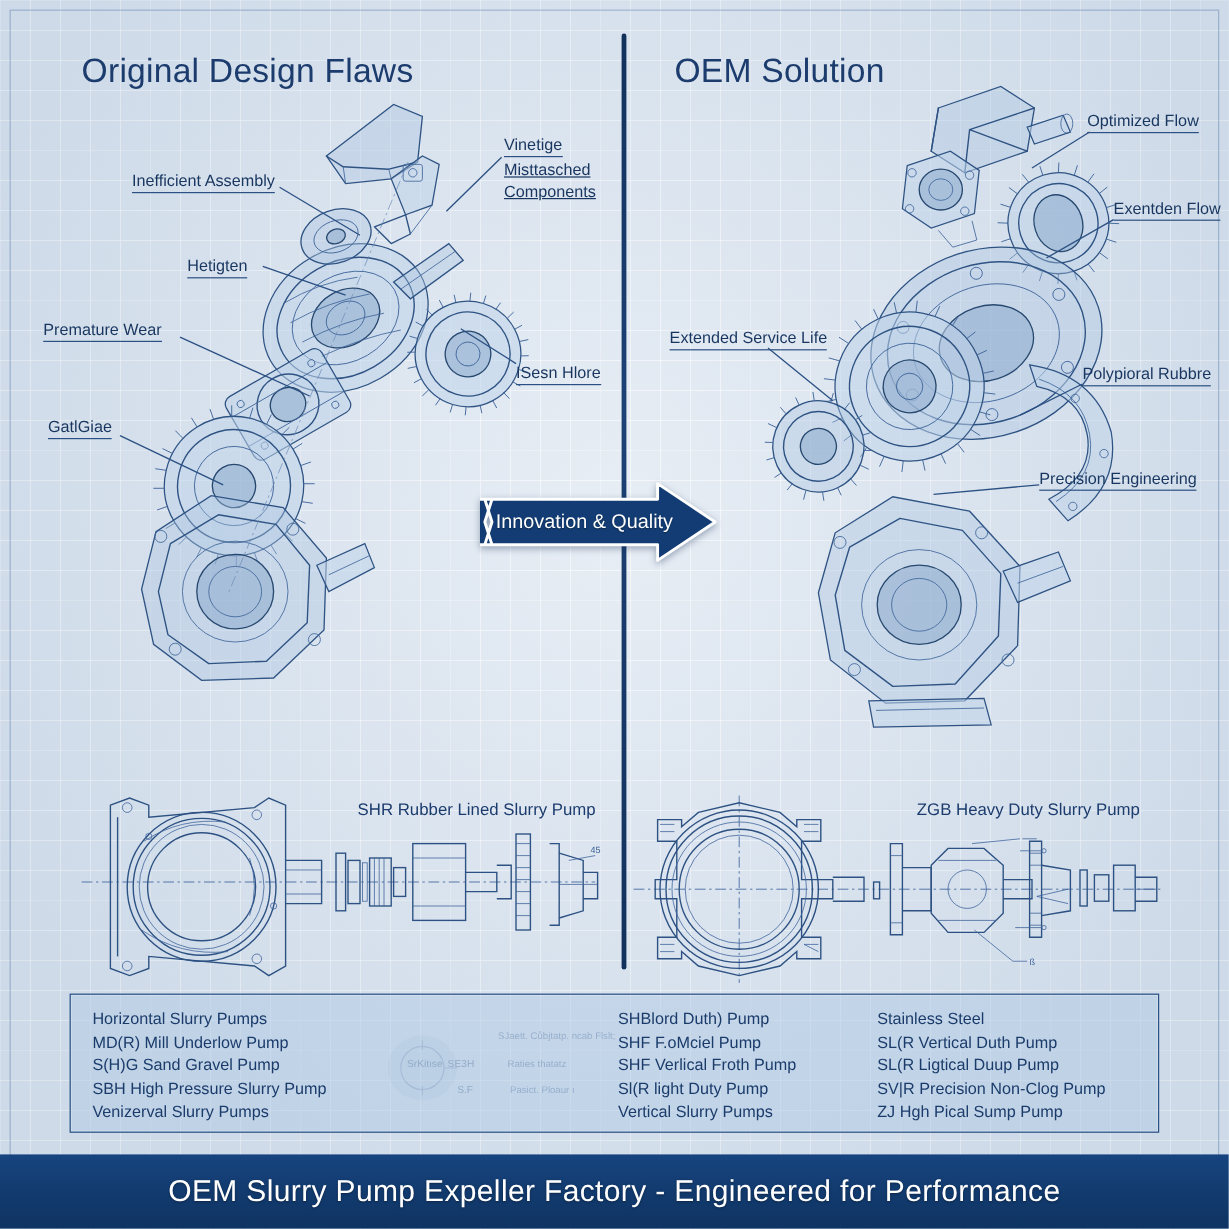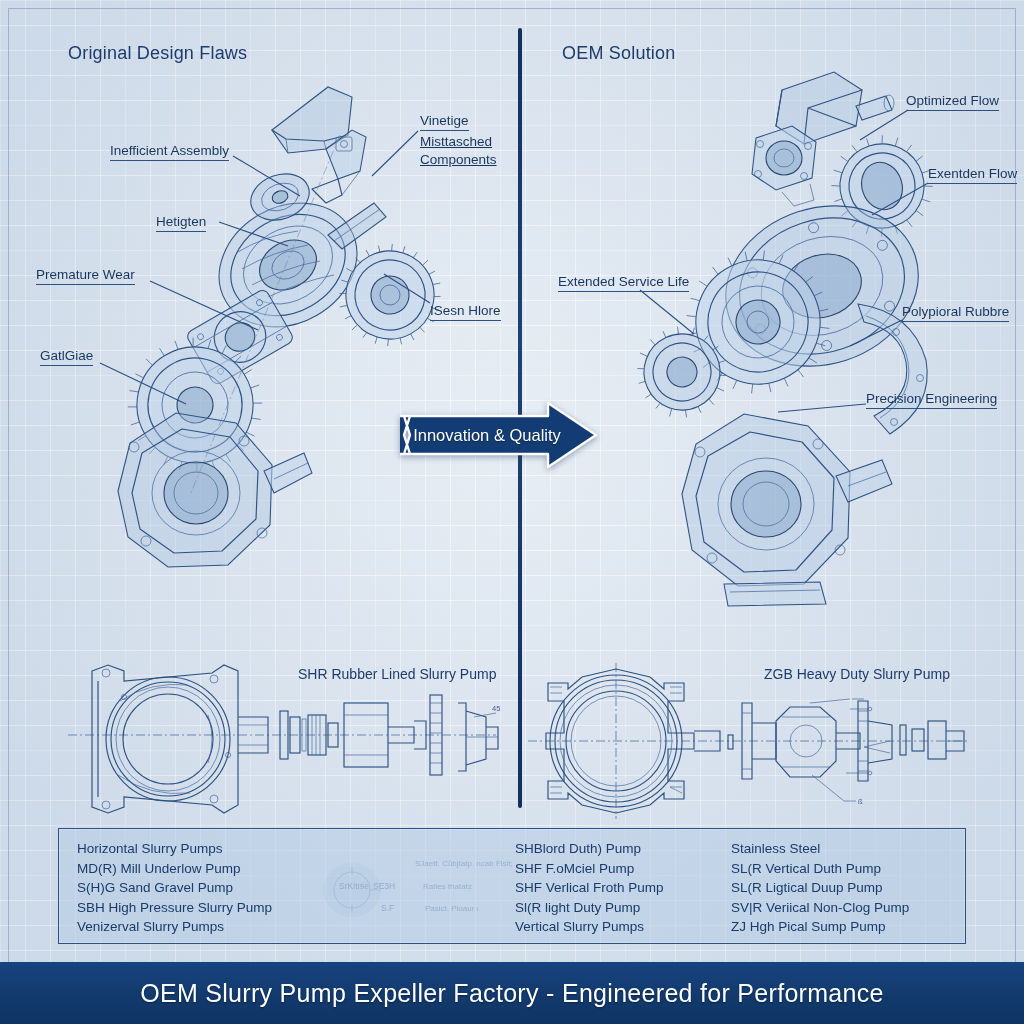--- a/index.html
+++ b/index.html
@@ -30,21 +30,21 @@
   }
 
   #frame{
     position:absolute; left:8px; top:8px; right:8px; bottom:8px;
     border:1px solid rgba(40,80,140,.30);
     pointer-events:none;
   }
 
   
   .panel-title{
-    position:absolute; font-size:18px; color:#1c3c6e;
+    position:absolute; font-size:28px; color:#1c3c6e;
     letter-spacing:.2px; white-space:nowrap;
   }
   #title-left { left:68px;  top:43px; }
   #title-right{ left:562px; top:43px; }
 
   
   #divider{
     position:absolute; left:518px; top:28px; width:4px; height:780px;
     background:linear-gradient(180deg,#12305c,#1d4275 40%,#12305c);
     border-radius:2px;
@@ -581,20 +581,20 @@
     <div class="row">SHF F.oMciel Pump</div>
     <div class="row">SHF Verlical Froth Pump</div>
     <div class="row">Sl(R light Duty Pump</div>
     <div class="row">Vertical Slurry Pumps</div>
   </div>
 
   <div class="list-col" id="col-3">
     <div class="row">Stainless Steel</div>
     <div class="row">SL(R Vertical Duth Pump</div>
     <div class="row">SL(R Ligtical Duup Pump</div>
-    <div class="row">SV|R Veriical Non-Clog Pump</div>
+    <div class="row">SV|R Precision Non-Clog Pump</div>
     <div class="row">ZJ Hgh Pical Sump Pump</div>
   </div>
 </div>
 
 <div id="banner">
   <div id="banner-text">OEM Slurry Pump Expeller Factory - Engineered for Performance</div>
 </div>
 
 </body></html>

